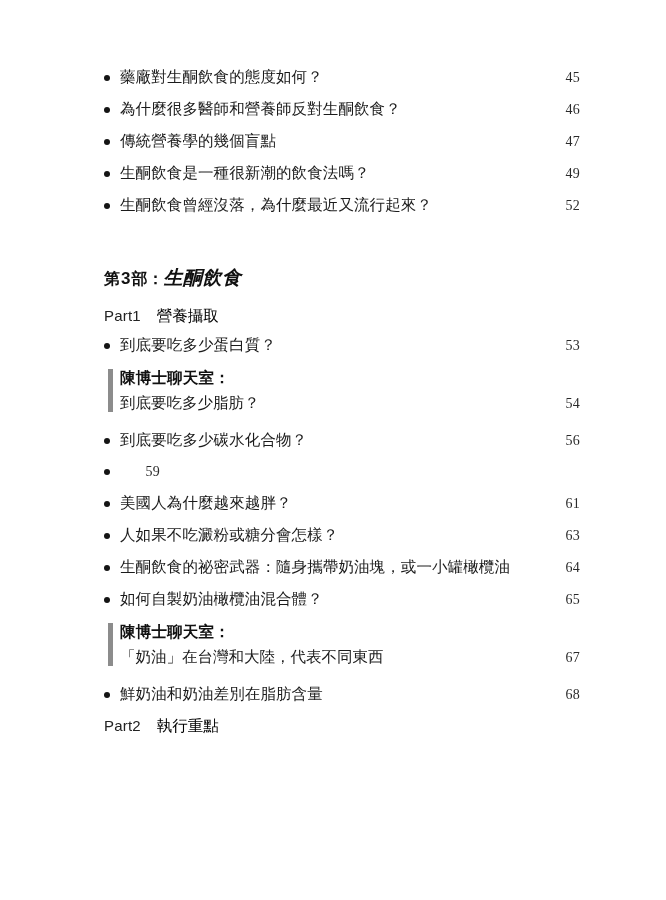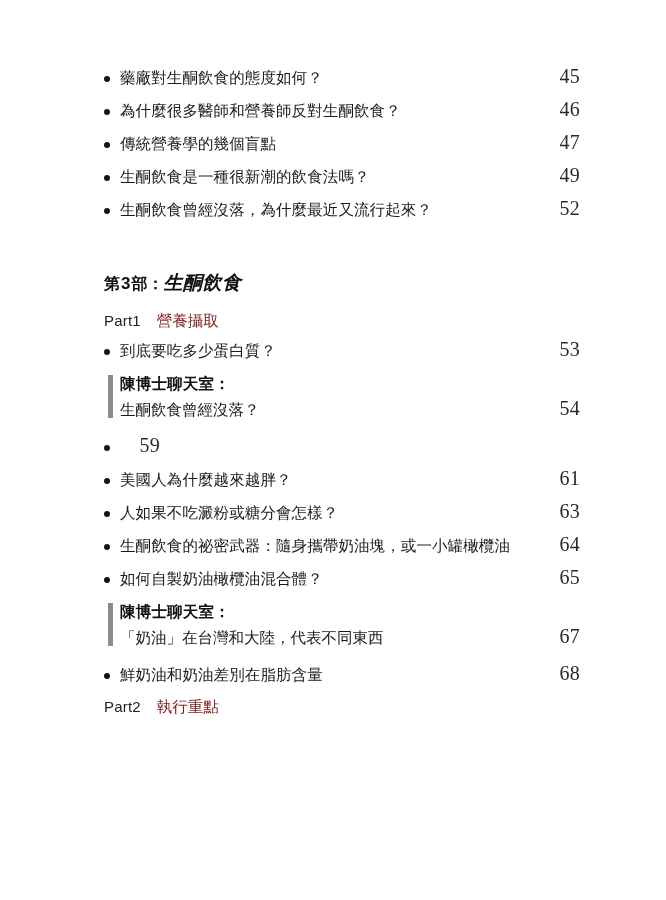--- a/index.html
+++ b/index.html
@@ -69,21 +69,21 @@
     letter-spacing: 0.1px;
     white-space: nowrap;
     color: #1b1b1b;
   }
 
   .pageno {
     flex: 0 0 auto;
     width: 40px;
     text-align: right;
     font-family: "Liberation Serif", "DejaVu Serif", serif;
-    font-size: 20px;
+    font-size: 14px;
     color: #2a2a2a;
     letter-spacing: 0.3px;
   }
 
   
   .part-heading {
     margin-top: 42px;
     margin-bottom: 8px;
     font-weight: bold;
     color: #111111;
@@ -125,21 +125,21 @@
     margin-top: 0;
   }
   .subpart .sp-key {
     font-size: 15px;
     letter-spacing: 0.2px;
     color: #222222;
   }
   .subpart .sp-name {
     font-size: 15.5px;
     margin-left: 16px;
-    color: #7f1d1d;
+    color: #000000;
   }
 
   
   .chatblock {
     position: relative;
     margin-top: 3px;
     margin-bottom: 9px;
     padding-left: 16px;
   }
   .chatblock::before {
@@ -222,26 +222,31 @@
       <span class="bullet"></span>
       <span class="label">到底要吃多少蛋白質？</span>
       <span class="pageno">53</span>
     </div>
 
     <div class="chatblock">
       <div class="cb-line">
         <span class="cb-title">陳博士聊天室：</span>
       </div>
       <div class="cb-line">
-        <span class="cb-sub">生酮飲食曾經沒落？</span>
+        <span class="cb-sub">到底要吃多少脂肪？</span>
         <span class="pageno">54</span>
       </div>
     </div>
 
     <div>
+      <div class="row">
+        <span class="bullet"></span>
+        <span class="label">到底要吃多少碳水化合物？</span>
+        <span class="pageno">56</span>
+      </div>
       <div class="row">
         <span class="bullet"></span>
         <span class="pageno">59</span>
       </div>
       <div class="row">
         <span class="bullet"></span>
         <span class="label">美國人為什麼越來越胖？</span>
         <span class="pageno">61</span>
       </div>
       <div class="row">

